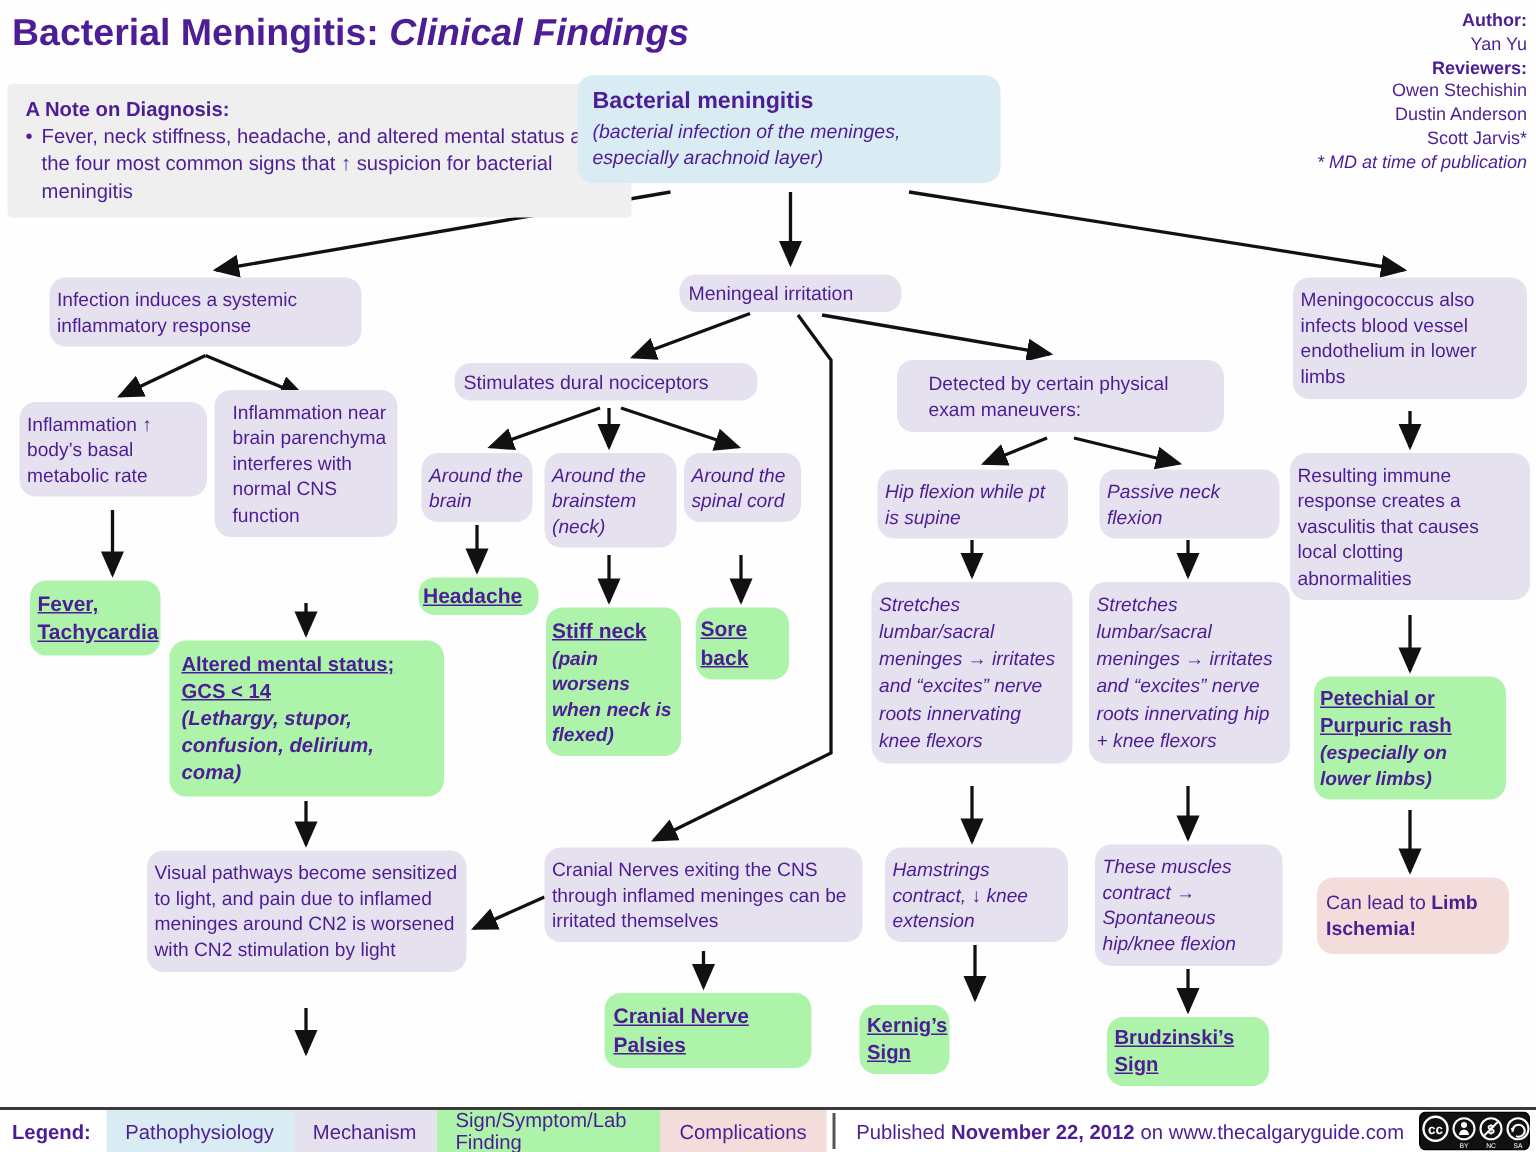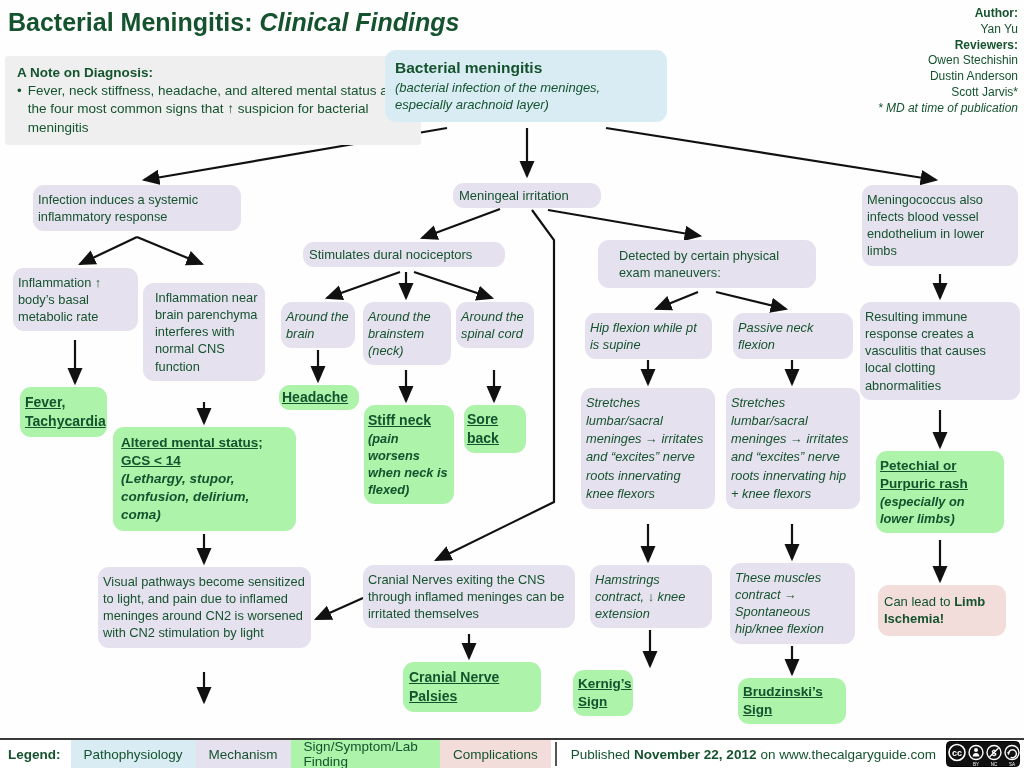--- a/index.html
+++ b/index.html
@@ -1,17 +1,17 @@
 <!DOCTYPE html>
 <html><head>
 <meta charset="utf-8">
 <style>
   html,body{margin:0;padding:0;background:#fff;}
   #canvas{position:relative;width:1024px;height:768px;background:#fefefe;overflow:hidden;
-          font-family:"Liberation Sans",sans-serif;color:#14532d;}
+          font-family:"Liberation Sans",sans-serif;color:#4c1d95;}
   .title{position:absolute;left:8px;top:8px;font-size:25px;font-weight:bold;white-space:nowrap;}
   .title .it{font-style:italic;}
   .credits{position:absolute;right:6px;top:6px;width:175px;text-align:right;font-size:12px;line-height:1.32;}
   .credits .b{font-weight:bold;}
   .credits .it{font-style:italic;}
   .notebox{position:absolute;left:5px;top:56px;width:416px;background:#efefef;border-radius:3px;
            padding:8px 12px;box-sizing:border-box;font-size:13.5px;line-height:1.35;}
   .notebox .hd{font-weight:bold;}
   .notebox .row{display:flex;gap:6px;}
   .node{position:absolute;border-radius:11px;text-align:left;padding:6px 5px;box-sizing:border-box;
@@ -104,21 +104,21 @@
     </div>
   </div>
 
   <div class="node patho" style="left:385px;top:50px;width:282px;padding:8px 10px;">
     <div class="b" style="font-size:15.5px;">Bacterial meningitis</div>
     <div class="it s13">(bacterial infection of the meninges, especially arachnoid layer)</div>
   </div>
 
   <div class="node mech" style="left:33px;top:185px;width:208px;">Infection induces a systemic inflammatory response</div>
   <div class="node mech" style="left:13px;top:268px;width:125px;">Inflammation ↑ body’s basal metabolic rate</div>
-  <div class="node mech" style="left:143px;top:283px;width:122px;padding-left:12px;">Inflammation near brain parenchyma interferes with normal CNS function</div>
+  <div class="node mech" style="left:143px;top:260px;width:122px;padding-left:12px;">Inflammation near brain parenchyma interferes with normal CNS function</div>
   <div class="node sign u s14" style="left:20px;top:387px;width:87px;">Fever, Tachycardia</div>
   <div class="node sign" style="left:113px;top:427px;width:183px;padding:7px 8px;">
     <div class="u s135">Altered mental status; GCS &lt; 14</div>
     <div class="b it s135">(Lethargy, stupor, confusion, delirium, coma)</div>
   </div>
   <div class="node mech" style="left:98px;top:567px;width:213px;">Visual pathways become sensitized to light, and pain due to inflamed meninges around CN2 is worsened with CN2 stimulation by light</div>
 
   <div class="node mech s13" style="left:453px;top:183px;width:148px;padding:4px 6px;">Meningeal irritation</div>
   <div class="node mech s13" style="left:303px;top:242px;width:202px;padding:4px 6px;">Stimulates dural nociceptors</div>
   <div class="node mech it" style="left:281px;top:302px;width:74px;">Around the brain</div>

